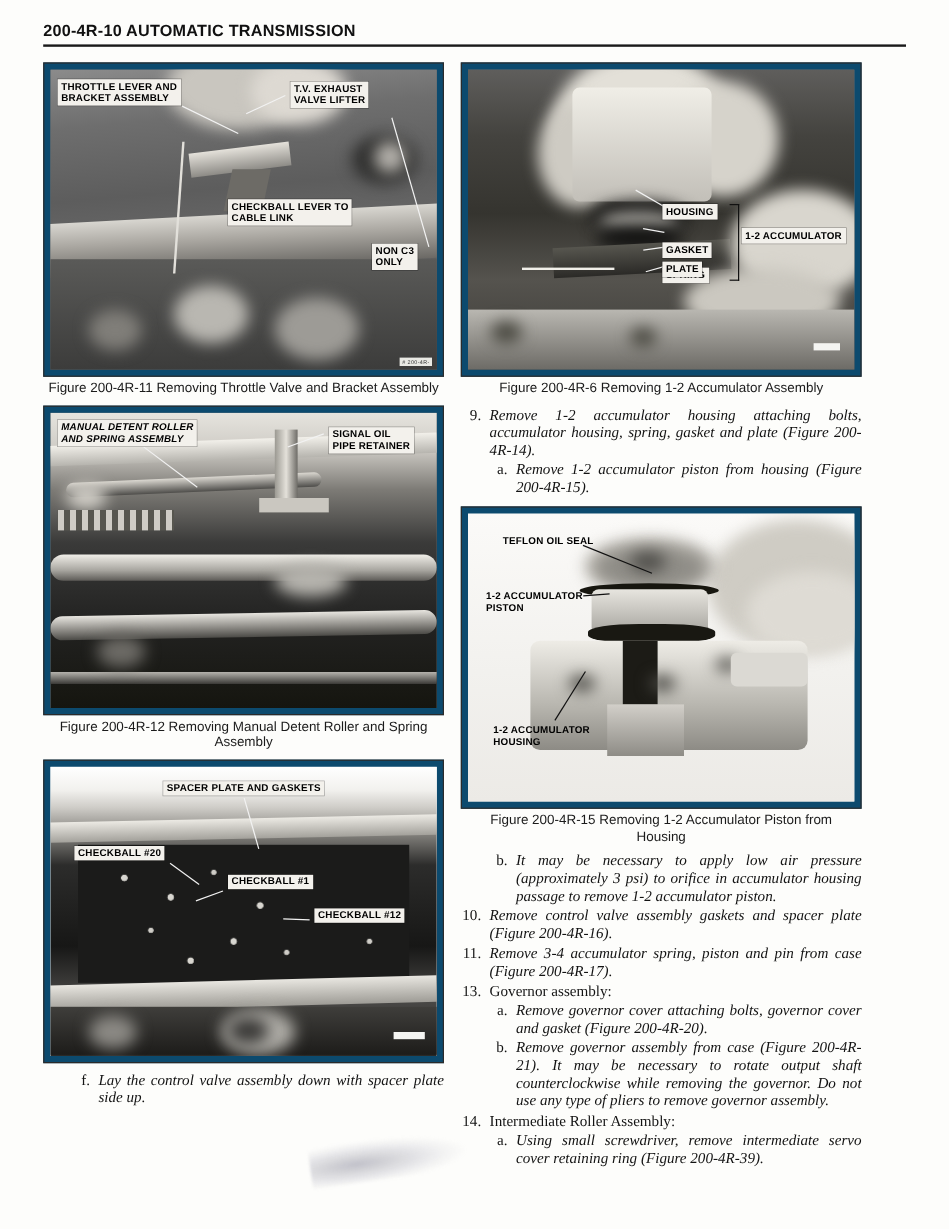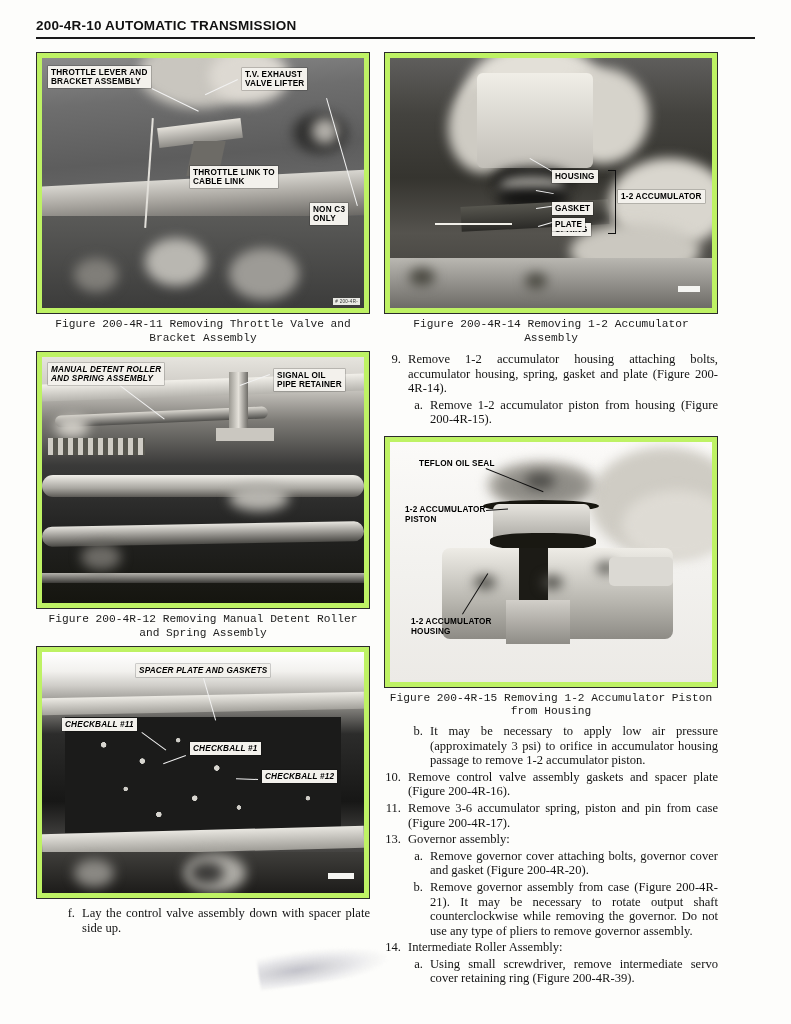--- a/index.html
+++ b/index.html
@@ -24,32 +24,32 @@
     position:absolute;left:36px;top:37px;width:719px;height:2px;background:#1a1a1a;
   }
 
   
   .col-left{position:absolute;left:36px;top:52px;width:334px;}
   .col-right{position:absolute;left:384px;top:52px;width:334px;}
 
   
   .figbox{
     border:1.6px solid #2b2b2b;
-    background:#bef264;
+    background:#0c4a6e;
     padding:5px;
     box-sizing:border-box;
     position:relative;
   }
   .photo{
     position:relative;width:100%;height:100%;
     background:#6f6f6f;
     overflow:hidden;
   }
   .caption{
-    font-family:Liberation Mono, monospace;
+    font-family:Liberation Sans, sans-serif;
     font-size:11.2px;line-height:13.5px;
     text-align:center;color:#1b1b1b;
     margin-top:4px;margin-bottom:2px;
     padding:0 4px;
   }
 
   
   .callout{
     position:absolute;
     background:#f3f1ec;
@@ -73,21 +73,21 @@
     font-family:"Liberation Serif", serif;
     font-size:12.6px;
     line-height:14.6px;
     color:#131313;
     text-align:justify;
   }
   .item{display:flex;margin-top:2px;}
   .num{width:24px;flex:none;text-align:right;padding-right:7px;box-sizing:border-box;}
   .num.ind{width:46px;}
   .txt{flex:1;}
-  .just{text-align:justify;text-align-last:left;}
+  .just{text-align:justify;text-align-last:left;font-style:italic;}
 
   
   .grad{position:absolute;inset:0;}
   .blob{position:absolute;border-radius:50%;filter:blur(6px);}
   .bar{position:absolute;}
   .smudge{
     position:absolute;left:258px;top:948px;width:130px;height:34px;
     background:radial-gradient(ellipse at 30% 55%, rgba(120,120,140,.45), rgba(160,160,175,.12) 55%, rgba(255,255,255,0) 72%);
     filter:blur(1.2px);
     transform:rotate(-8deg);
@@ -130,21 +130,21 @@
 
         <div class="blob" style="left:78%;top:22%;width:54px;height:40px;background:#2f2f2e;"></div>
         <div class="blob" style="left:84%;top:24%;width:26px;height:26px;background:#b4b1ab;"></div>
 
         <div class="bar" style="left:33%;top:24%;width:1.5px;height:44%;background:#e2e0da;transform:rotate(4deg);"></div>
 
         <div class="callout" style="left:6px;top:8px;">THROTTLE LEVER AND
 BRACKET ASSEMBLY</div>
         <div class="callout" style="left:200px;top:10px;">T.V. EXHAUST
 VALVE LIFTER</div>
-        <div class="callout" style="left:148px;top:108px;">THROTTLE LINK TO
+        <div class="callout" style="left:148px;top:108px;">CHECKBALL LEVER TO
 CABLE LINK</div>
         <div class="callout" style="left:268px;top:145px;">NON C3
 ONLY</div>
 
         <div class="leader" style="left:110px;top:30px;width:52px;transform:rotate(26deg);"></div>
         <div class="leader" style="left:196px;top:22px;width:36px;transform:rotate(155deg);"></div>
         <div class="leader" style="left:285px;top:40px;width:112px;transform:rotate(74deg);"></div>
 
         <div class="cornertag"># 200-4R-</div>
       </div>
@@ -175,21 +175,21 @@
         <div class="callout" style="left:6px;top:6px;font-style:italic;">MANUAL DETENT ROLLER
 AND SPRING ASSEMBLY</div>
         <div class="callout" style="left:232px;top:12px;">SIGNAL OIL
 PIPE RETAINER</div>
         <div class="leader" style="left:78px;top:28px;width:56px;transform:rotate(37deg);"></div>
         <div class="leader" style="left:228px;top:18px;width:32px;transform:rotate(160deg);"></div>
       </div>
     </div>
     <div class="caption">Figure 200-4R-12 Removing Manual Detent Roller and Spring Assembly</div>
 
-    <div class="figbox" style="height:253px;margin-top:6px;font-style:italic;">
+    <div class="figbox" style="height:253px;margin-top:6px;">
       <div class="photo" style="background:#ffffff;">
         <div class="grad" style="background:linear-gradient(180deg,#ffffff 0%,#f2f1ee 8%,#cfcdc8 14%,#8d8b86 22%,#2c2c2b 34%,#171716 62%,#4a4947 80%,#2a2927 100%);"></div>
 
         <div class="bar" style="left:7%;top:27%;width:86%;height:48%;
              background:
                radial-gradient(circle at 14% 24%, #d8d6d0 0 2.5px, transparent 3px),
                radial-gradient(circle at 28% 38%, #d8d6d0 0 2.5px, transparent 3px),
                radial-gradient(circle at 41% 20%, #cfcdc7 0 2px, transparent 2.5px),
                radial-gradient(circle at 55% 44%, #d8d6d0 0 2.5px, transparent 3px),
                radial-gradient(circle at 69% 28%, #cfcdc7 0 2px, transparent 2.5px),
@@ -203,21 +203,21 @@
 
         <div class="bar" style="left:0;top:18%;width:100%;height:7%;background:linear-gradient(180deg,#eceae4,#a3a19b);transform:rotate(-1.2deg);"></div>
         <div class="bar" style="left:0;top:74%;width:100%;height:9%;background:linear-gradient(180deg,#e8e6e0,#9e9c96);transform:rotate(-1.5deg);"></div>
         <div class="bar" style="left:0;top:83%;width:100%;height:17%;background:linear-gradient(180deg,#3f3e3b,#1d1c1a);"></div>
         <div class="blob" style="left:44%;top:84%;width:62px;height:38px;background:#b0aea8;"></div>
         <div class="blob" style="left:46%;top:87%;width:34px;height:22px;background:#3a3937;"></div>
         <div class="blob" style="left:10%;top:86%;width:40px;height:28px;background:#8b8984;"></div>
         <div class="whitechip" style="right:10px;bottom:14px;width:26px;height:6px;"></div>
 
         <div class="callout" style="left:94px;top:12px;">SPACER PLATE AND GASKETS</div>
-        <div class="callout" style="left:20px;top:66px;">CHECKBALL #11</div>
+        <div class="callout" style="left:20px;top:66px;">CHECKBALL #20</div>
         <div class="callout" style="left:148px;top:90px;">CHECKBALL #1</div>
         <div class="callout" style="left:220px;top:118px;">CHECKBALL #12</div>
         <div class="leader" style="left:162px;top:26px;width:44px;transform:rotate(74deg);"></div>
         <div class="leader" style="left:100px;top:80px;width:30px;transform:rotate(36deg);"></div>
         <div class="leader" style="left:144px;top:104px;width:24px;transform:rotate(160deg);"></div>
         <div class="leader" style="left:216px;top:128px;width:22px;transform:rotate(182deg);"></div>
       </div>
     </div>
 
     <div class="body" style="margin-top:7px;">
@@ -260,21 +260,21 @@
         <div class="callout" style="left:162px;top:144px;">GASKET</div>
         <div class="callout" style="left:162px;top:160px;">PLATE</div>
         <div class="callout" style="left:228px;top:132px;">1-2 ACCUMULATOR</div>
         <div class="bracket" style="left:218px;top:112px;width:7px;height:62px;"></div>
         <div class="leader" style="left:140px;top:100px;width:28px;transform:rotate(30deg);"></div>
         <div class="leader" style="left:146px;top:132px;width:18px;transform:rotate(10deg);"></div>
         <div class="leader" style="left:146px;top:150px;width:18px;transform:rotate(-8deg);"></div>
         <div class="leader" style="left:148px;top:168px;width:18px;transform:rotate(-16deg);"></div>
       </div>
     </div>
-    <div class="caption">Figure 200-4R-14 Removing 1-2 Accumulator Assembly</div>
+    <div class="caption">Figure 200-4R-6 Removing 1-2 Accumulator Assembly</div>
 
     <div class="body" style="margin-top:7px;">
       <div class="item">
         <div class="num">9.</div>
         <div class="txt just">Remove 1-2 accumulator housing attaching bolts, accumulator housing, spring, gasket and plate (Figure 200-4R-14).</div>
       </div>
       <div class="item">
         <div class="num ind">a.</div>
         <div class="txt just">Remove 1-2 accumulator piston from housing (Figure 200-4R-15).</div>
       </div>
@@ -320,21 +320,21 @@
       <div class="item">
         <div class="num ind">b.</div>
         <div class="txt just">It may be necessary to apply low air pressure (approximately 3 psi) to orifice in accumulator housing passage to remove 1-2 accumulator piston.</div>
       </div>
       <div class="item">
         <div class="num">10.</div>
         <div class="txt just">Remove control valve assembly gaskets and spacer plate (Figure 200-4R-16).</div>
       </div>
       <div class="item">
         <div class="num">11.</div>
-        <div class="txt just">Remove 3-6 accumulator spring, piston and pin from case (Figure 200-4R-17).</div>
+        <div class="txt just">Remove 3-4 accumulator spring, piston and pin from case (Figure 200-4R-17).</div>
       </div>
       <div class="item">
         <div class="num">13.</div>
         <div class="txt">Governor assembly:</div>
       </div>
       <div class="item">
         <div class="num ind">a.</div>
         <div class="txt just">Remove governor cover attaching bolts, governor cover and gasket (Figure 200-4R-20).</div>
       </div>
       <div class="item">

